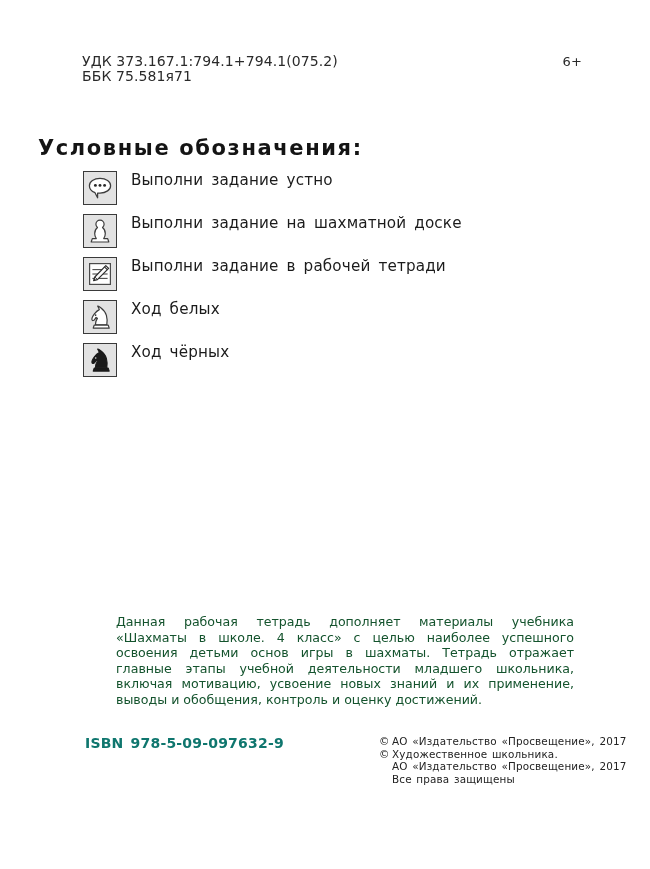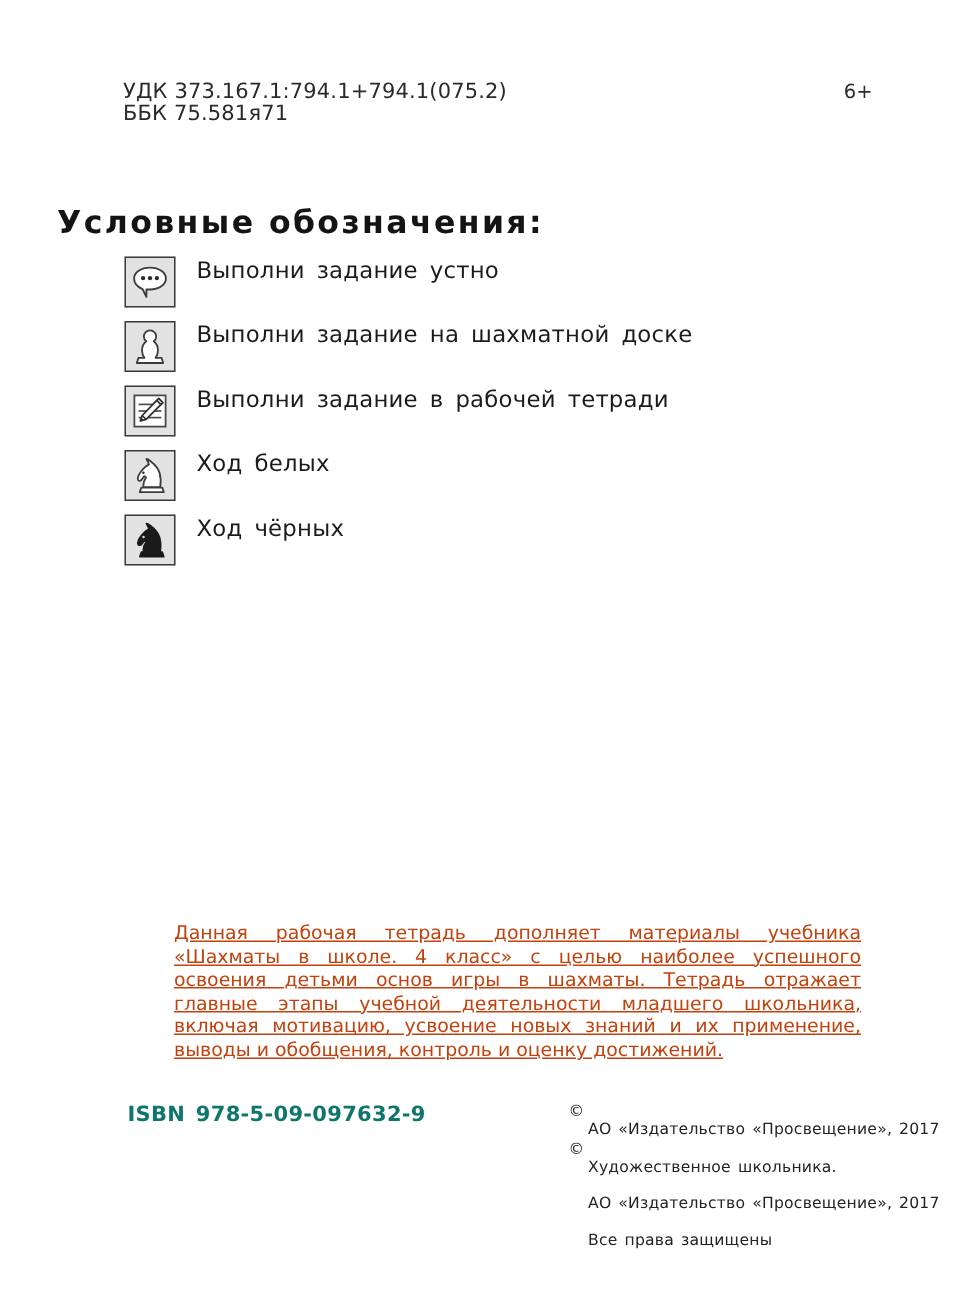--- a/index.html
+++ b/index.html
@@ -101,23 +101,22 @@
   }
 
   
   .annotation {
     position: absolute;
     left: 116px;
     top: 614px;
     width: 458px;
     font-size: 12.6px;
     line-height: 15.6px;
-    color: #c2410c;
+    color: #14532d;
     text-align: justify;
-    text-decoration: underline;
   }
   .annotation p { margin: 0; }
 
   
   .isbn {
     position: absolute;
     left: 85px;
     top: 735px;
     font-size: 14px;
     font-weight: bold;
@@ -138,21 +137,20 @@
   .copyright .crow {
     display: flex;
   }
   .copyright .mark {
     width: 13px;
     flex: 0 0 13px;
   }
   .copyright .ctext {
     flex: 1 1 auto;
     white-space: nowrap;
-    margin-top: 12px;
   }
 </style>
 </head>
 <body>
 
 <div class="page">
 
   <div class="header-block">
     <div class="udk-line">УДК 373.167.1:794.1+794.1(075.2)</div>
     <div class="udk-line">ББК 75.581я71</div>

